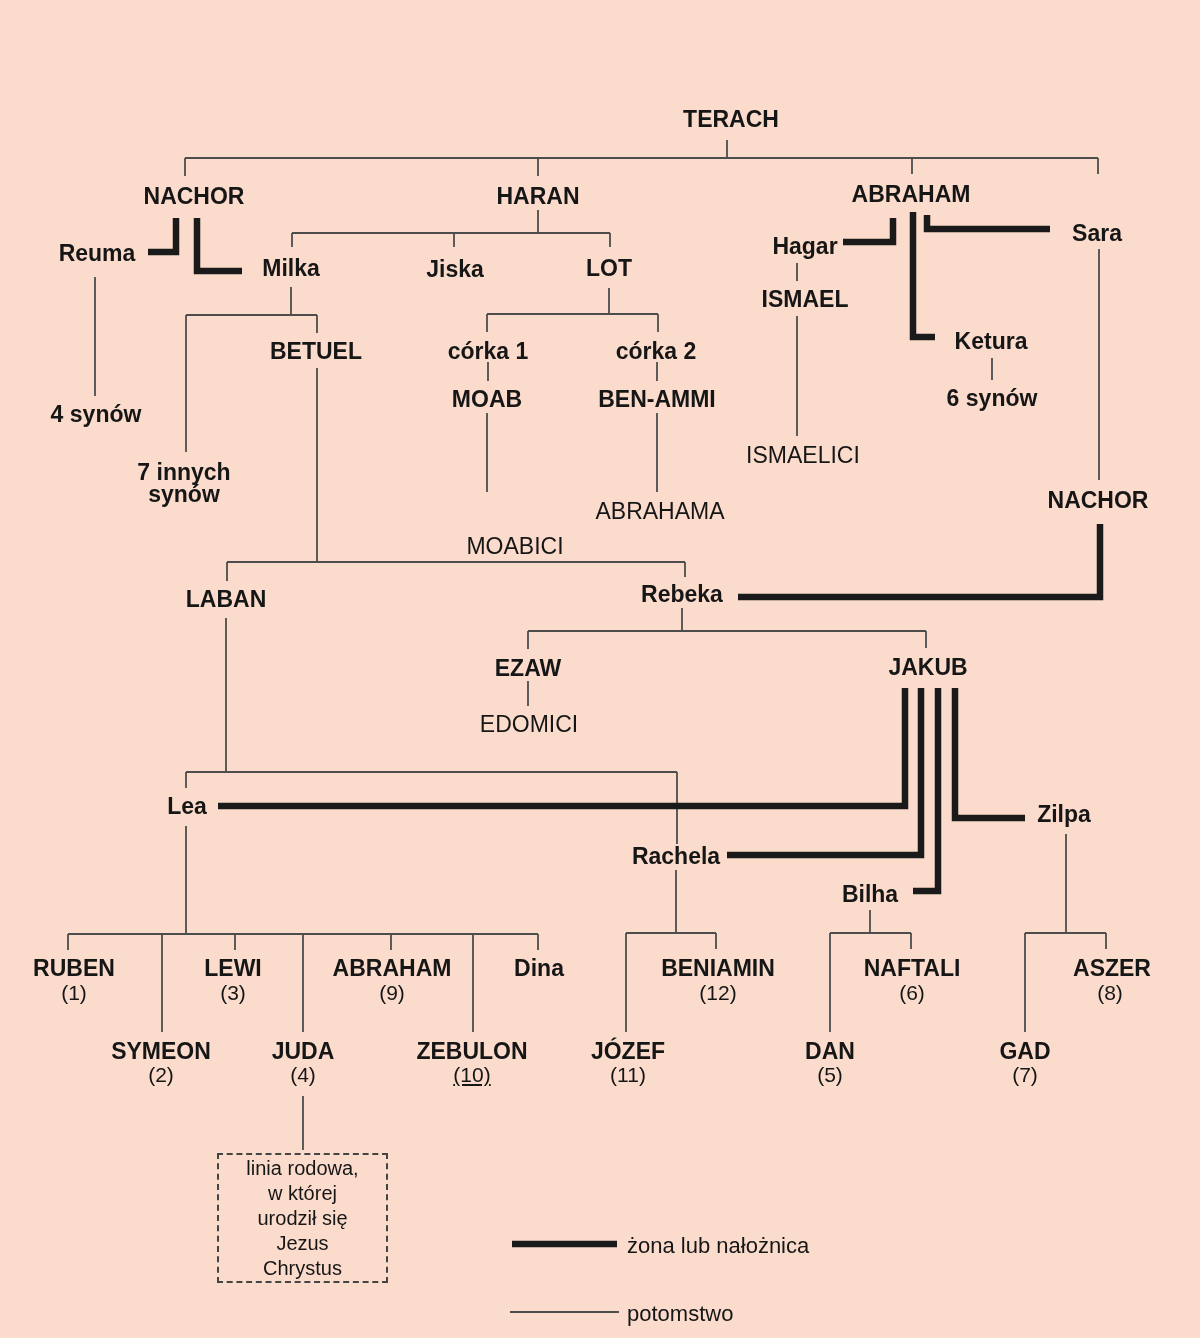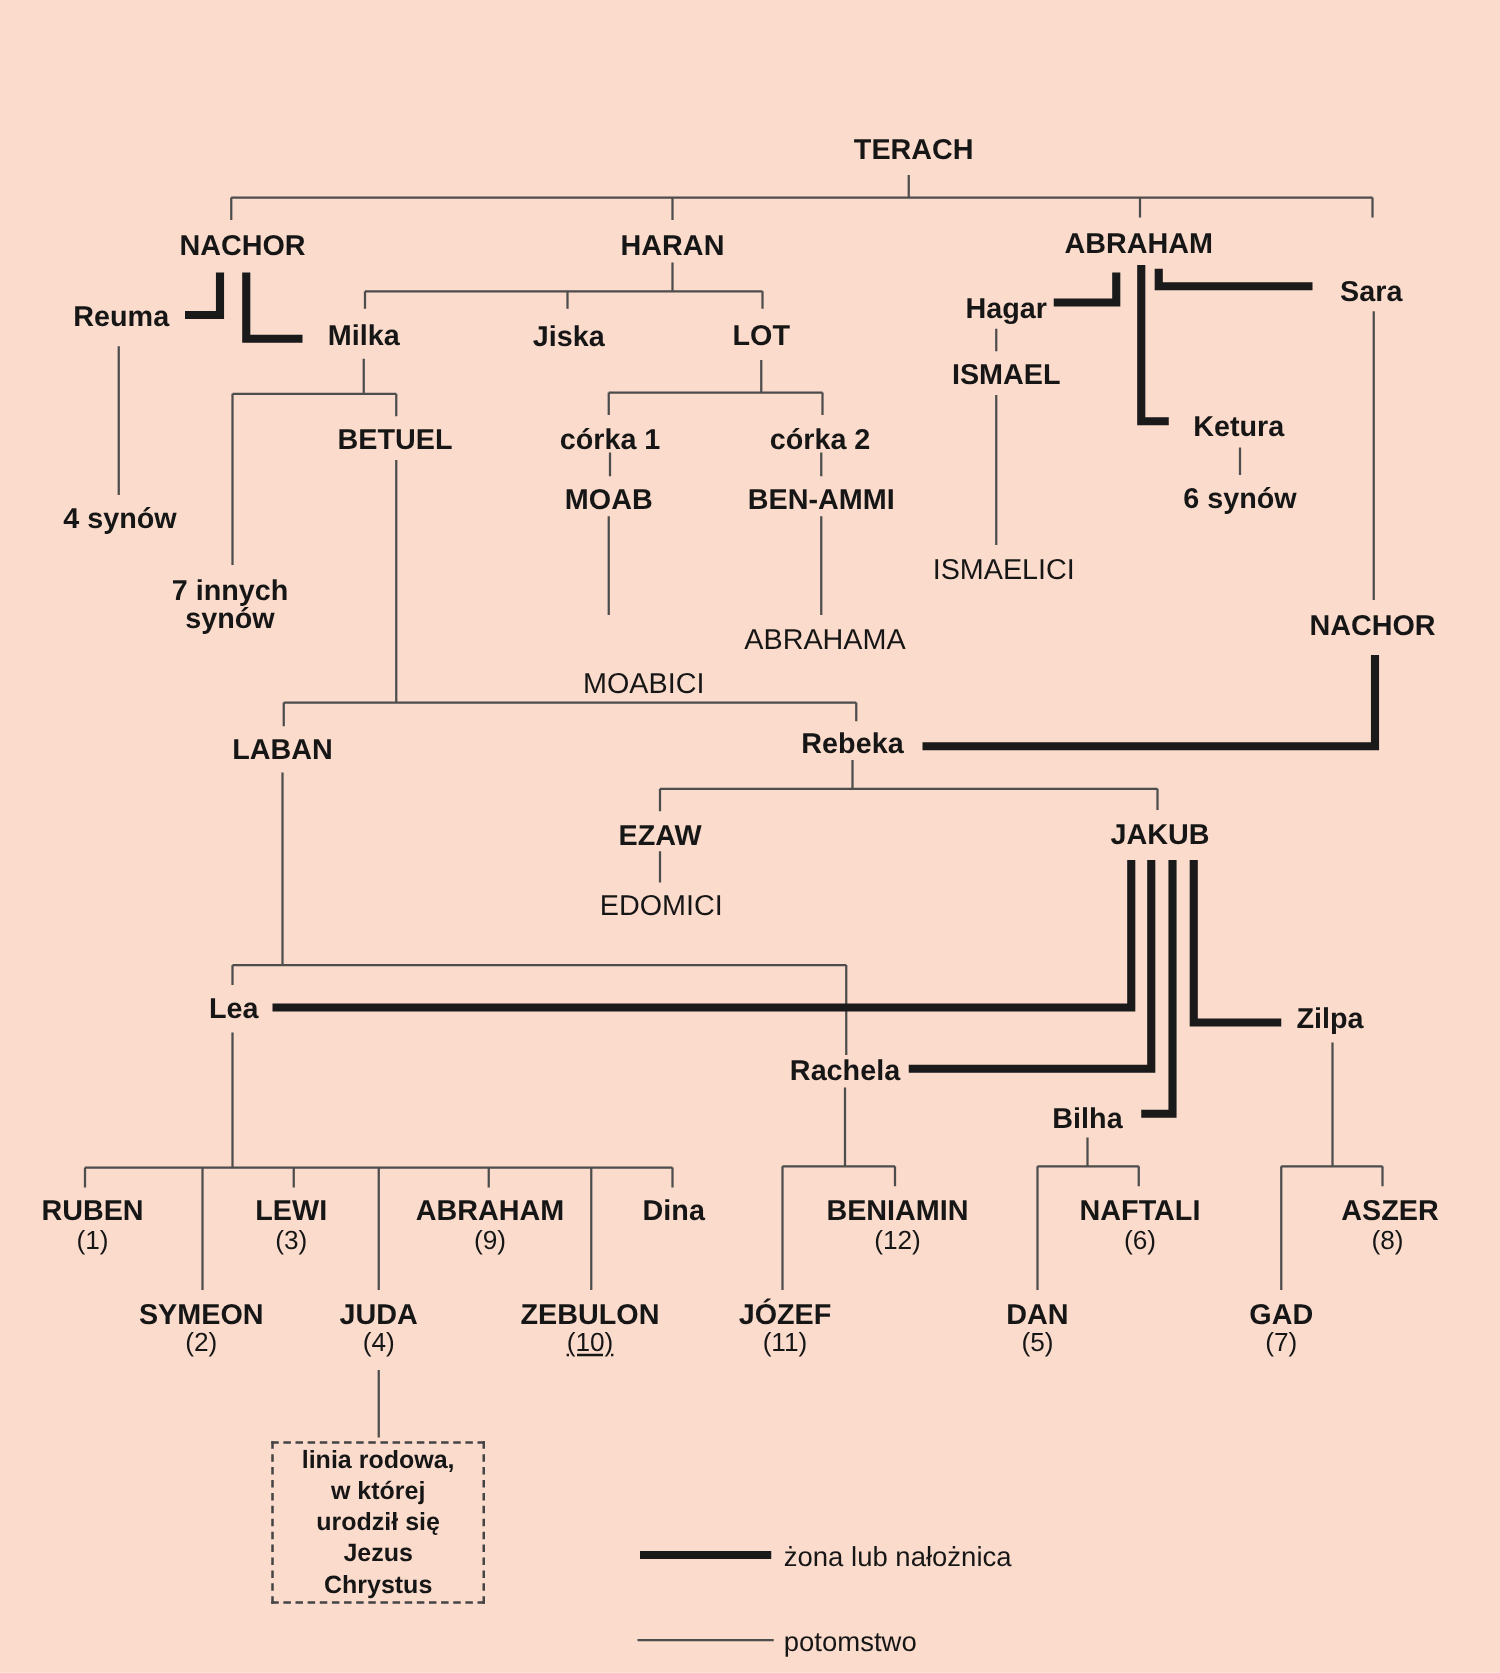--- a/index.html
+++ b/index.html
@@ -22,21 +22,21 @@
   .num{font-weight:400; font-size:21px;}
   .title{
     position:absolute; left:108px; top:52px; z-index:2;
     font-size:40px; font-weight:700; letter-spacing:0.5px; white-space:nowrap;
   }
   .multi{text-align:center; line-height:22px;}
   .notebox{
     position:absolute; z-index:2; left:217px; top:1153px; width:171px; height:130px;
     border:2px dashed var(--dash); box-sizing:border-box;
     display:flex; flex-direction:column; align-items:center; justify-content:center;
-    font-size:20px; font-weight:700; line-height:25px; text-align:center;
+    font-size:20px; font-weight:400; line-height:25px; text-align:center;
   }
   .legend-caption{position:absolute; z-index:2; left:512px; top:1156px; font-size:22px; font-weight:400; white-space:nowrap;}
   .legend-lbl{position:absolute; z-index:2; font-size:22px; font-weight:400; white-space:nowrap;}
 </style>
 </head>
 <body>
 
 <div class="canvas">
 
   <svg class="wires" width="1200" height="1338" viewBox="0 0 1200 1338">

